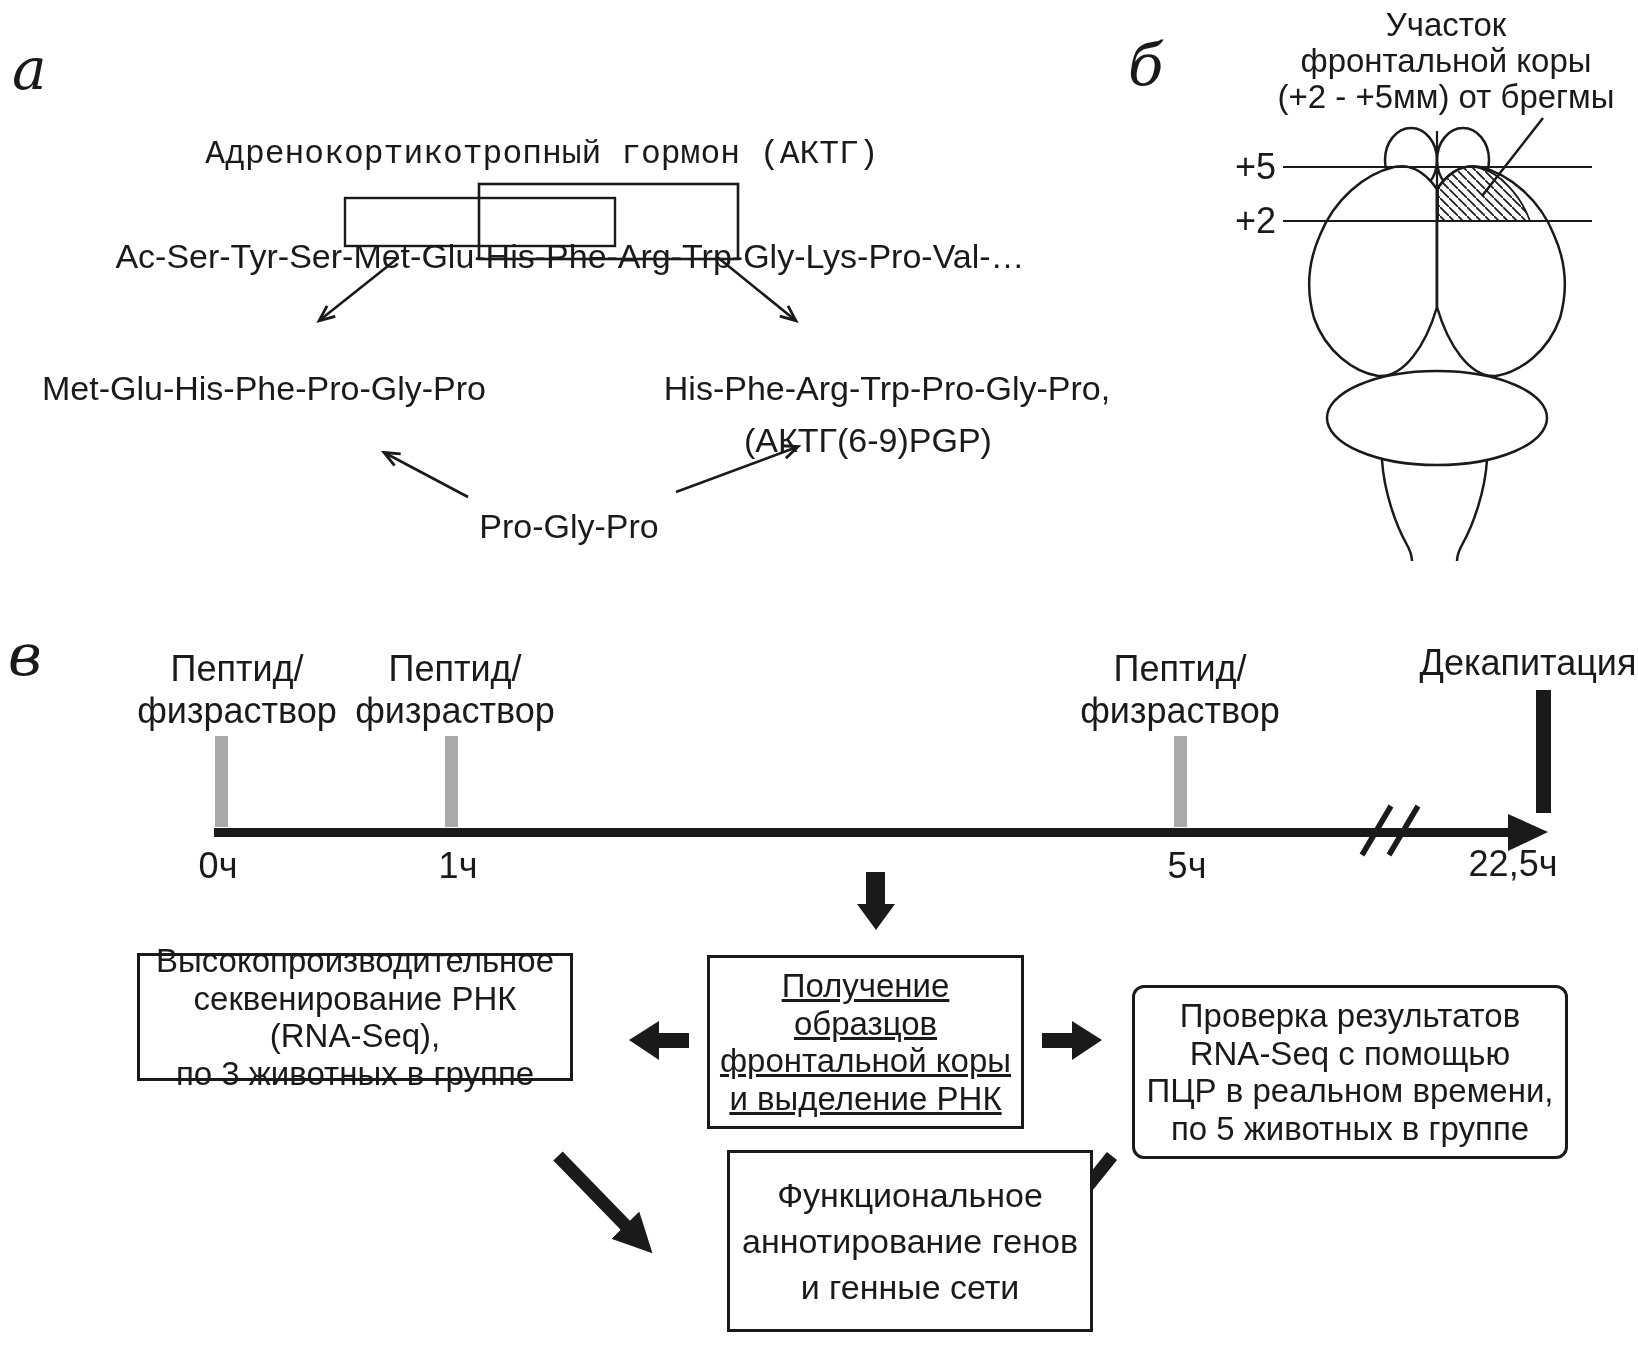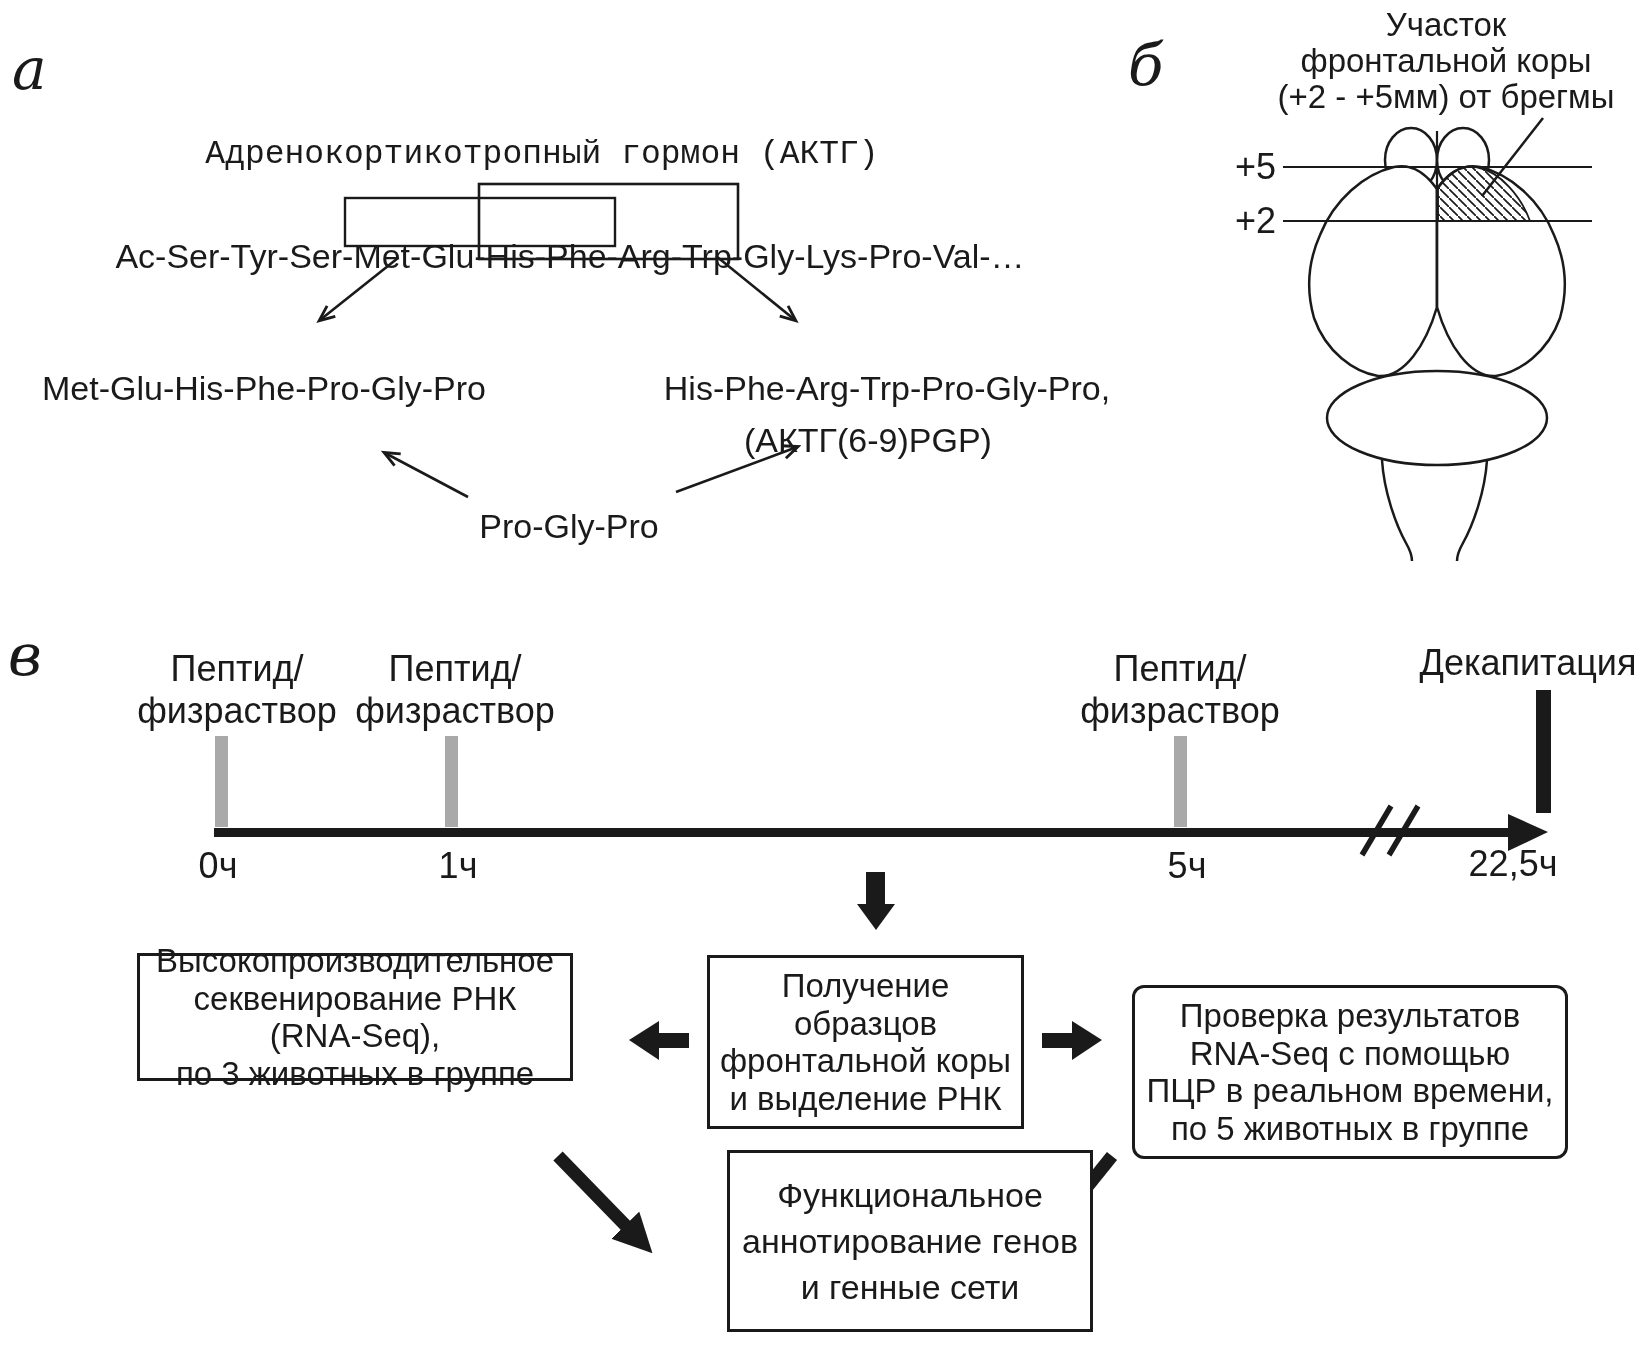--- a/index.html
+++ b/index.html
@@ -143,21 +143,21 @@
   <div class="abs txt ctr f36" style="left:1187px;top:845px;">5ч</div>
   <div class="abs txt ctr f36" style="left:1513px;top:843px;">22,5ч</div>
 
   <div class="abs flowbox" style="left:137px;top:953px;width:436px;height:128px;box-sizing:border-box;">
     <span>Высокопроизводительное</span>
     <span>секвенирование РНК</span>
     <span>(RNA-Seq),</span>
     <span>по 3 животных в группе</span>
   </div>
 
-  <div class="abs flowbox" style="left:707px;top:955px;width:317px;height:174px;box-sizing:border-box;">
+  <div class="abs flowbox" style="left:707px;top:955px;width:317px;height:174px;box-sizing:border-box;text-decoration:underline;">
     <span>Получение</span>
     <span>образцов</span>
     <span>фронтальной коры</span>
     <span>и выделение РНК</span>
   </div>
 
   <div class="abs flowbox" style="left:1132px;top:985px;width:436px;height:174px;box-sizing:border-box;border-radius:12px;">
     <span>Проверка результатов</span>
     <span>RNA-Seq с помощью</span>
     <span>ПЦР в реальном времени,</span>

